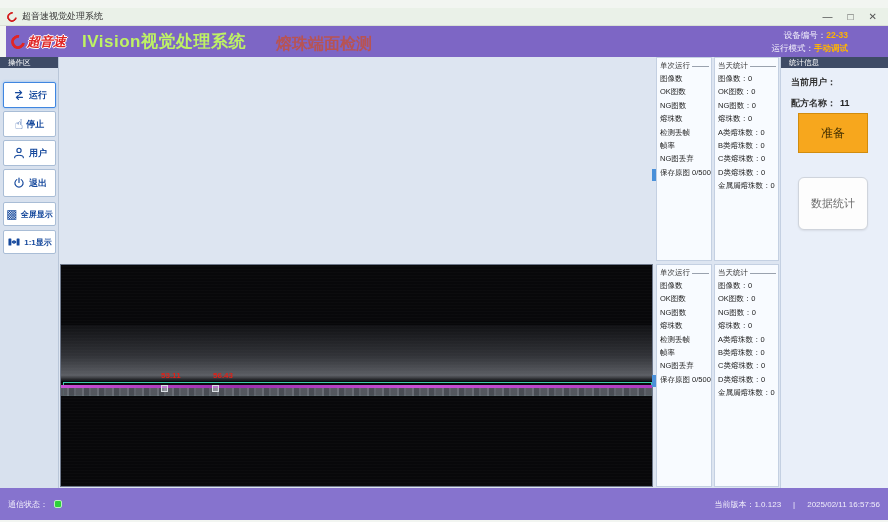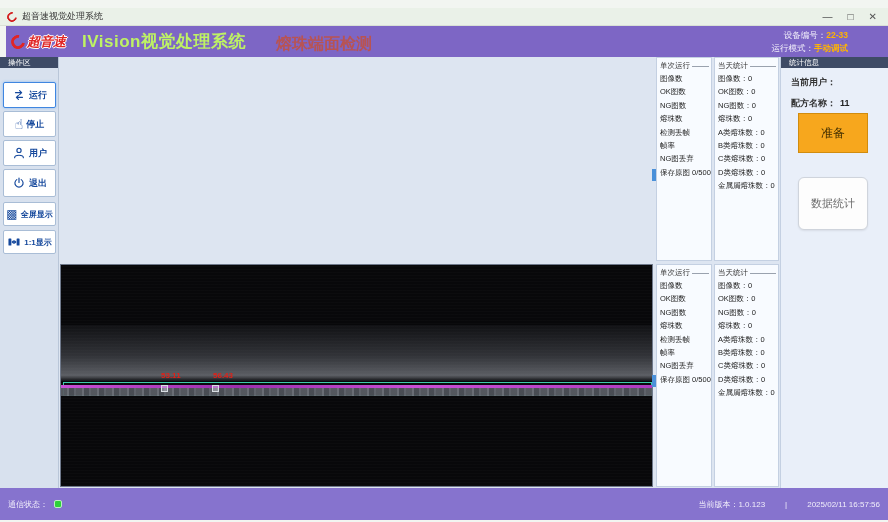--- a/index.html
+++ b/index.html
@@ -118,21 +118,21 @@
                    background:#fdfdfd; border:1px solid #cfd4dc; border-radius:6px;
                    font-size:11px; color:#6a6a6a; font-family:inherit;
                    box-shadow:0 1px 2px rgba(0,0,0,.08); cursor:default; }
 
   
   .statusbar { position:absolute; left:0; top:488px; width:888px; height:19px;
                background:#8673ce; display:flex; align-items:center;
                padding:16px 8px; color:#f3f0fc; font-size:8px; }
   .comm-dot { width:8px; height:8px; background:#2ed13a; border:1px solid #bdf0c3;
               border-radius:2px; margin-left:6px; }
-  .sb-right { margin-left:auto; display:flex; align-items:center; gap:20px;
+  .sb-right { margin-left:auto; display:flex; align-items:center; gap:12px;
               color:#f0edfa; }
 </style>
 </head>
 <body>
 
 <div class="titlebar">
   <span class="app-icon"></span>
   <span class="titlebar-title">超音速视觉处理系统</span>
   <div class="win-controls">
     <span>—</span>

